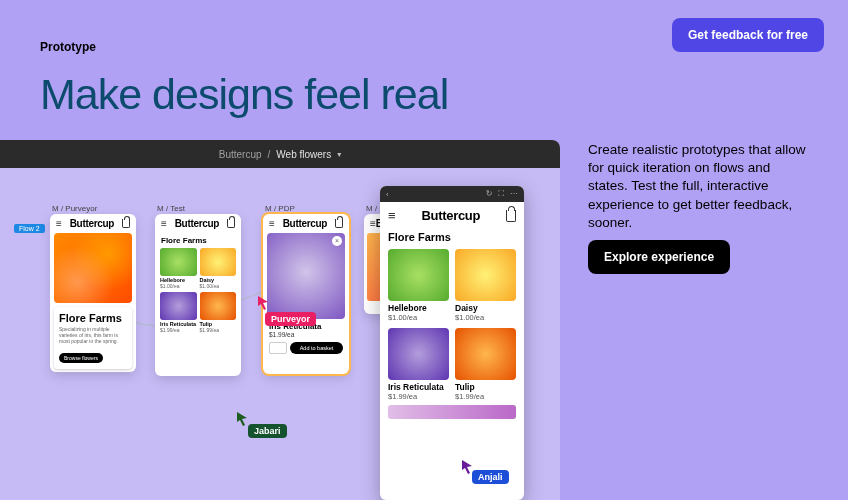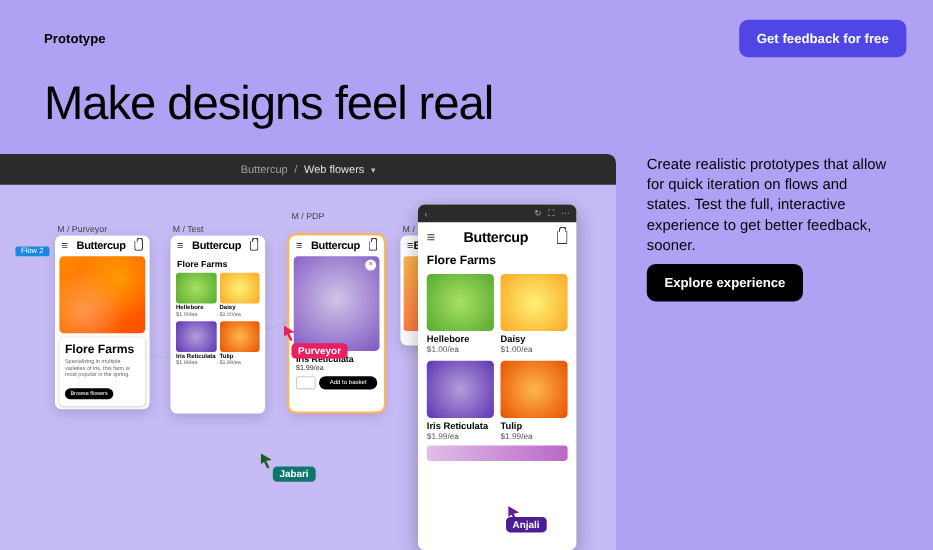--- a/index.html
+++ b/index.html
@@ -1,19 +1,19 @@
 <!DOCTYPE html>
 <html><head>
 <meta charset="utf-8">
 <style>
   * { box-sizing: border-box; margin: 0; padding: 0; }
   body { background: #b1a1f4; font-family: -apple-system, BlinkMacSystemFont, "Segoe UI", Helvetica, Arial, sans-serif; width: 848px; height: 500px; overflow: hidden; position: relative; }
   .cta-top { position: absolute; top: 18px; right: 24px; background: #4f46e5; color: #fff; font-weight: 600; font-size: 12px; padding: 10px 16px; border-radius: 8px; cursor: pointer; }
-  .eyebrow { position: absolute; top: 28px; left: 40px; font-size: 12px; font-weight: 600; color: #000; }
-  .headline { position: absolute; top: 70px; left: 40px; font-size: 43px; font-weight: 500; color: #000000; letter-spacing: -1px; }
+  .eyebrow { position: absolute; top: 40px; left: 40px; font-size: 12px; font-weight: 600; color: #000; }
+  .headline { position: absolute; top: 70px; left: 40px; font-size: 43px; font-weight: 500; color: #0c4a6e; letter-spacing: -1px; }
   .desc { position: absolute; top: 141px; left: 588px; width: 220px; font-size: 13.5px; line-height: 1.35; color: #000; }
   .cta-explore { position: absolute; top: 240px; left: 588px; background: #000; color: #fff; font-weight: 600; font-size: 12px; padding: 10px 16px; border-radius: 8px; cursor: pointer; }
 
   .canvas { position: absolute; top: 140px; left: 0; width: 560px; height: 360px; background: #c7bbf6; border-radius: 0 8px 0 0; }
   .canvas-bar { height: 28px; background: #2b2b2b; display: flex; align-items: center; justify-content: center; gap: 6px; color: #bdbdbd; font-size: 10px; border-radius: 0 8px 0 0; }
   .canvas-bar .crumb { color: #a0a0a0; }
   .canvas-bar .dd { color: #e0e0e0; }
   .canvas-bar .chev { font-size: 8px; }
 
   .frame-label { position: absolute; font-size: 8px; color: #444; }
@@ -147,21 +147,21 @@
           <div class="prc">$1.99/ea</div>
         </div>
       <div class="cell">
           <div class="img img-orange"></div>
           <div class="lbl">Tulip</div>
           <div class="prc">$1.99/ea</div>
         </div>
     </div>
   </div>
 
-  <div class="frame-label" style="top:52px;left:265px">M / PDP</div>
+  <div class="frame-label" style="top:64px;left:265px">M / PDP</div>
   <div class="mock m3">
     <div class="mock-hdr">
       <span class="menu">≡</span>
       <span class="brand">Buttercup</span>
       <span class="bag"></span>
     </div>
     <div class="hero">
         <div class="close">×</div>
       </div>
     <div class="pname">Iris Reticulata</div>
@@ -186,21 +186,21 @@
         <path d="M0 0 L10 6 L5 7 L8 13 L6 14 L3 8 L0 10 Z" fill="#e91e63"></path>
       </svg>
     </div>
   <div class="cursor-tag" style="top:172px;left:265px;background:#e91e63;color:#fff">Purveyor</div>
 
   <div class="cursor-ptr" style="top:272px;left:237px">
       <svg width="12" height="14">
         <path d="M0 0 L10 6 L5 7 L8 13 L6 14 L3 8 L0 10 Z" fill="#1b5e20"></path>
       </svg>
     </div>
-  <div class="cursor-tag" style="top:284px;left:248px;background:#0f766e;color:#fff">Jabari</div>
+  <div class="cursor-tag" style="top:284px;left:248px;background:#14532d;color:#fff">Jabari</div>
 </div>
 
 <div class="preview">
   <div class="pv-bar">
     <span>‹</span>
     <span style="display:flex;gap:6px">
       <span>↻</span>
       <span>⛶</span>
       <span>⋯</span>
     </span>
@@ -234,13 +234,13 @@
       </div>
   </div>
   <div class="strip"></div>
 </div>
 
 <div class="cursor-ptr" style="top:460px;left:462px">
     <svg width="12" height="14">
       <path d="M0 0 L10 6 L5 7 L8 13 L6 14 L3 8 L0 10 Z" fill="#6a1b9a"></path>
     </svg>
   </div>
-<div class="cursor-tag" style="top:470px;left:460px;background:#4c1d95;color:#fff">Anjali</div>
+<div class="cursor-tag" style="top:470px;left:472px;background:#1d4ed8;color:#fff">Anjali</div>
 
 </body></html>

